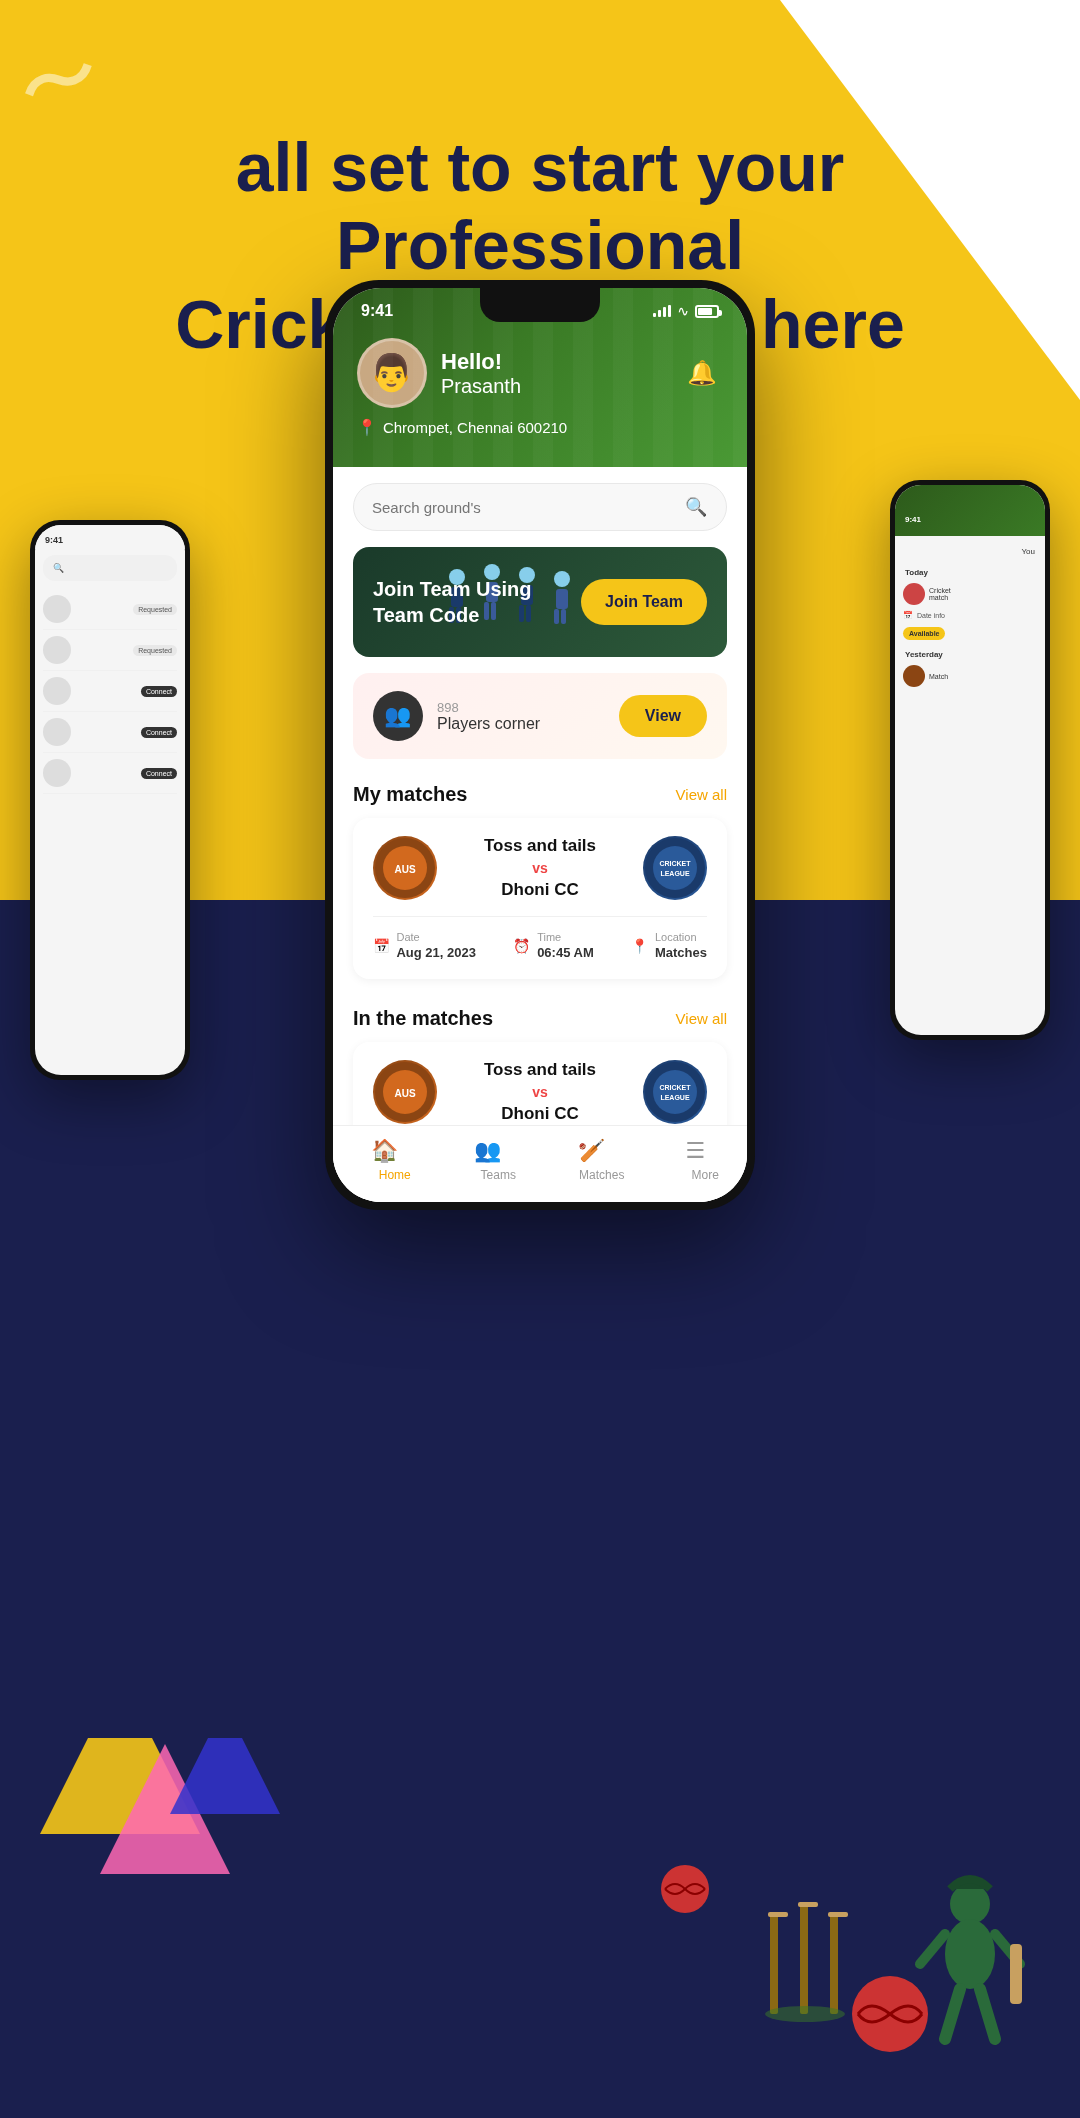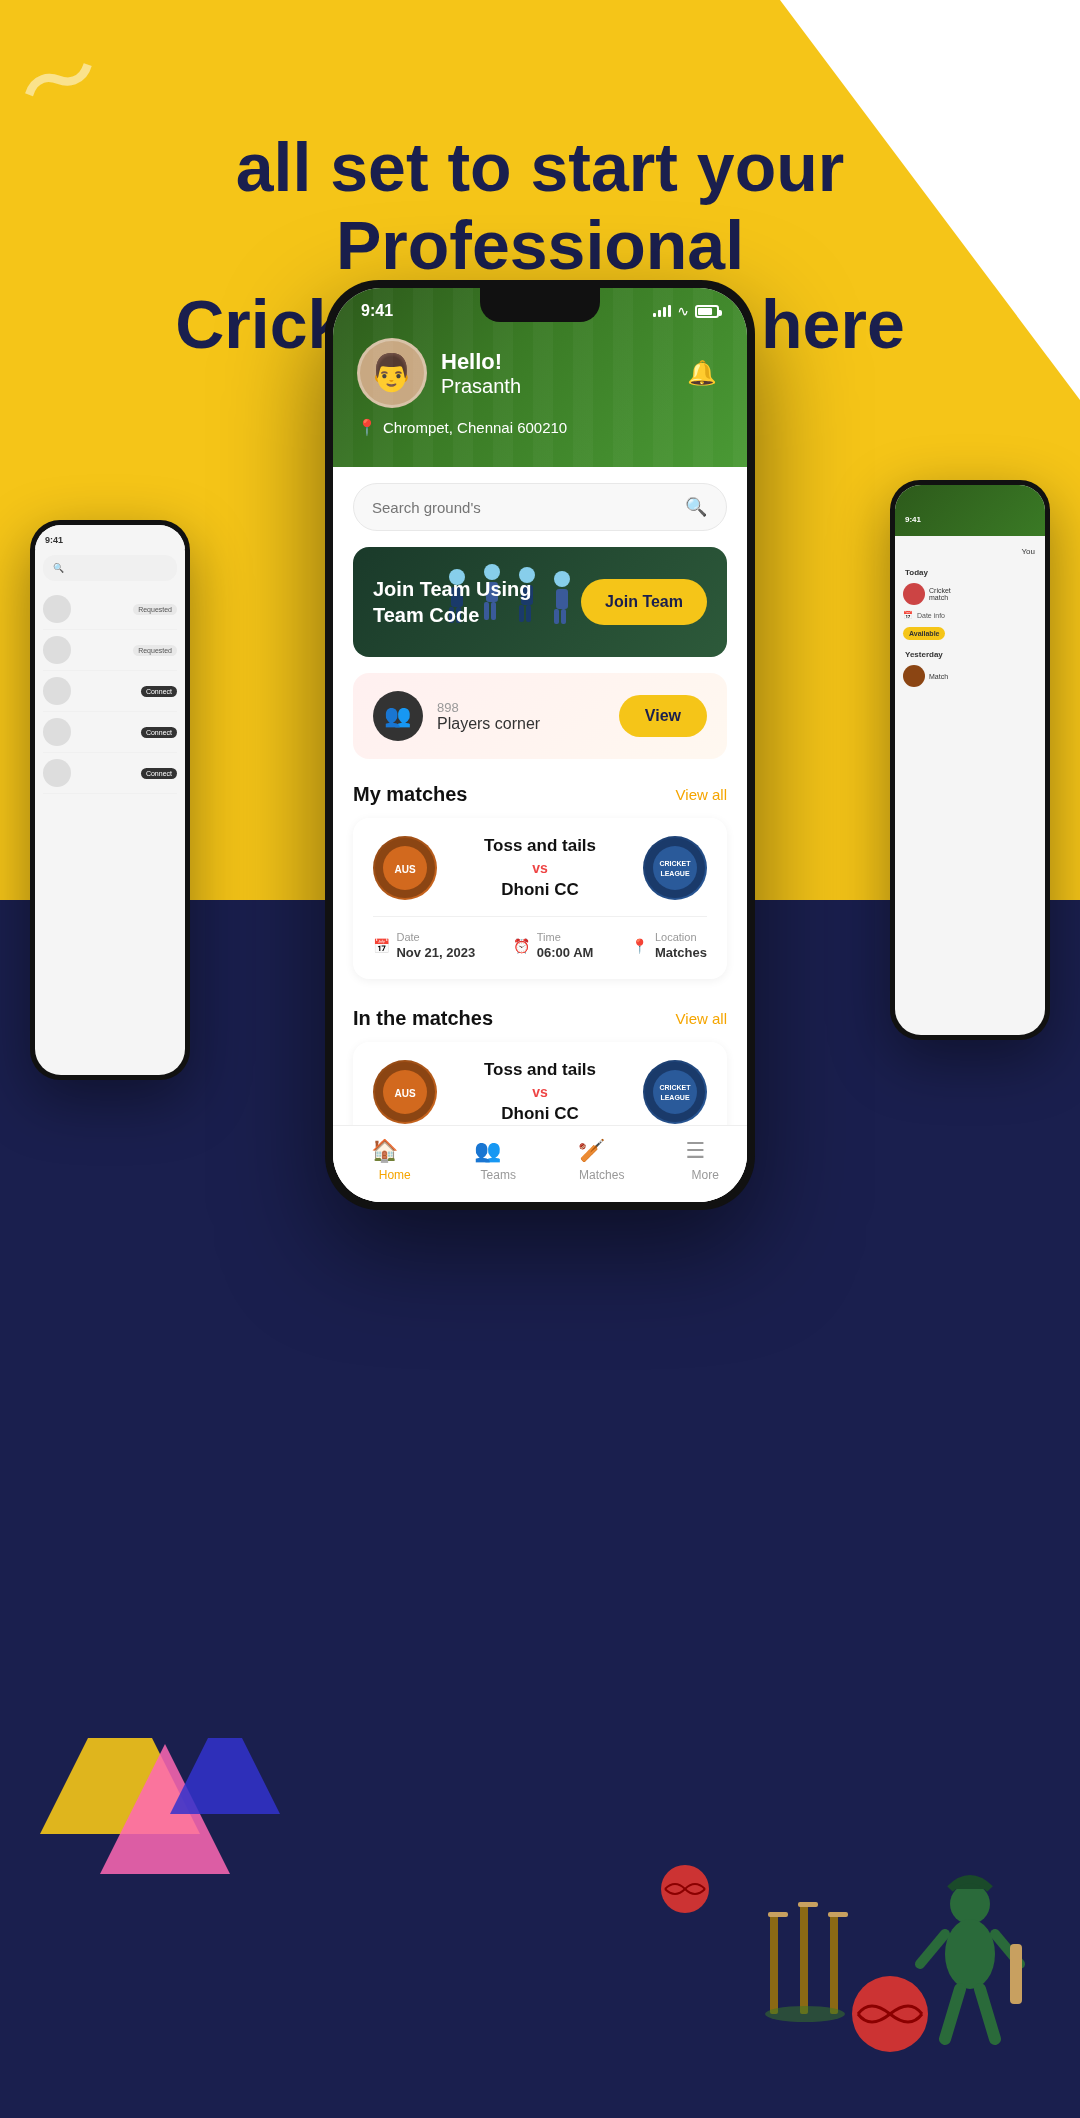--- a/index.html
+++ b/index.html
@@ -695,28 +695,28 @@
                     <text x="30" y="38" text-anchor="middle" fill="white" font-size="7" font-weight="bold">LEAGUE</text>
                   </svg>
                 </div>
               </div>
             </div>
             <div class="match-details">
               <div class="match-detail-item">
                 <span class="detail-icon">📅</span>
                 <div>
                   <span class="detail-label">Date</span>
-                  <span class="detail-value">Nov 21, 2023</span>
+                  <span class="detail-value">Aug 21, 2023</span>
                 </div>
               </div>
               <div class="match-detail-item">
                 <span class="detail-icon">⏰</span>
                 <div>
                   <span class="detail-label">Time</span>
-                  <span class="detail-value">06:00 AM</span>
+                  <span class="detail-value">06:45 AM</span>
                 </div>
               </div>
               <div class="match-detail-item">
                 <span class="detail-icon">📍</span>
                 <div>
                   <span class="detail-label">Location</span>
                   <span class="detail-value">Matches</span>
                 </div>
               </div>
             </div>

